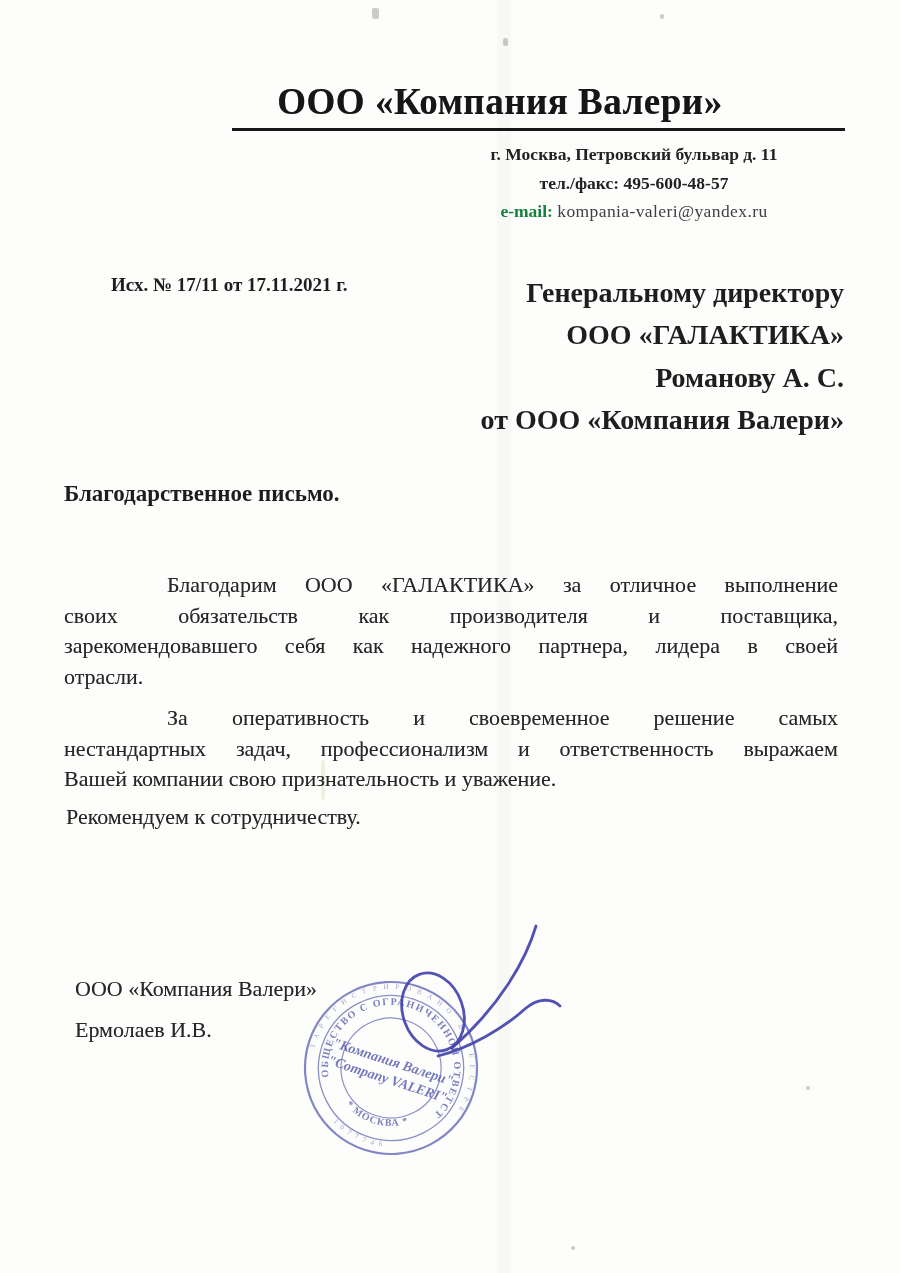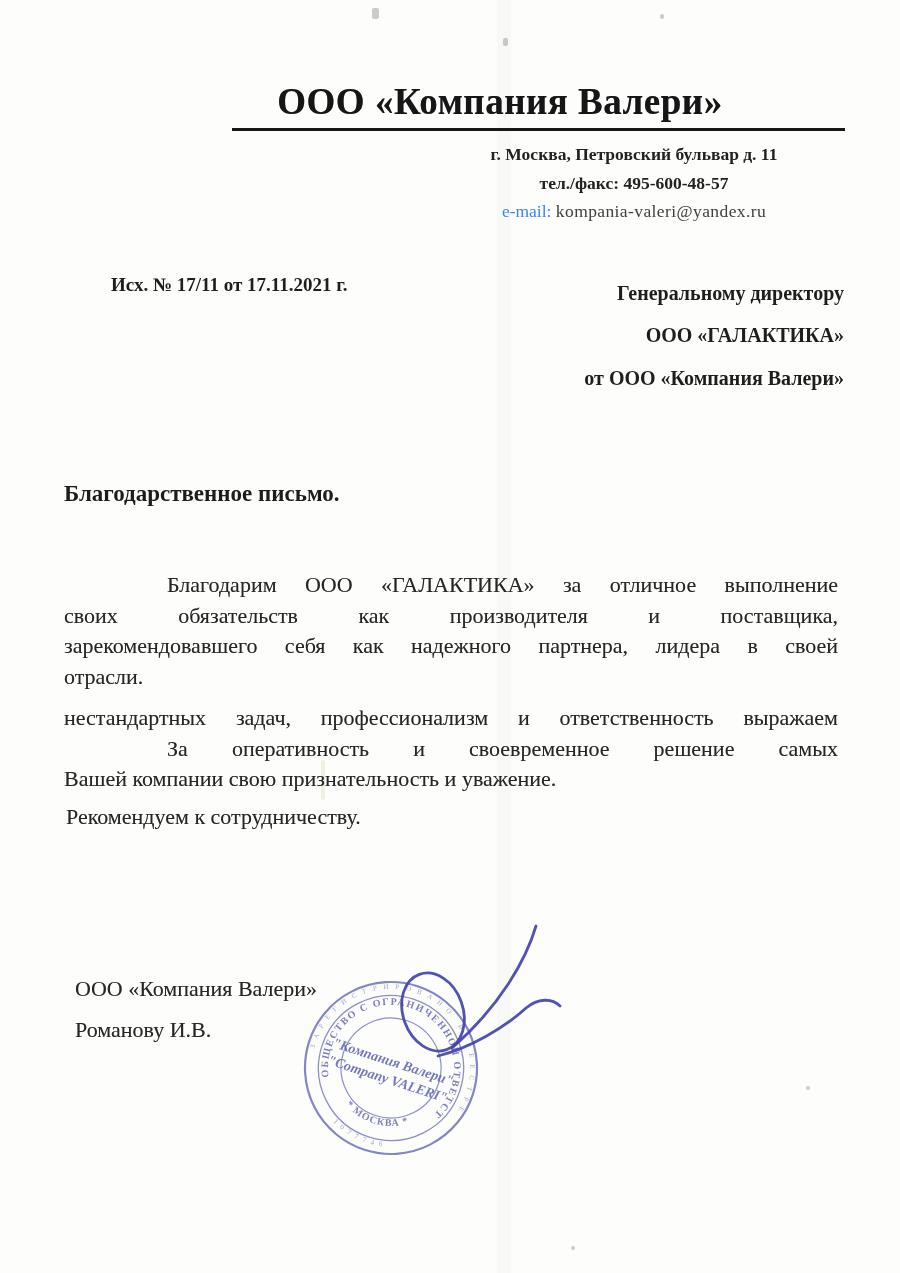--- a/index.html
+++ b/index.html
@@ -24,32 +24,32 @@
   .title-rule{
     top:128px;left:232px;width:613px;height:3px;
     background:#171717;
   }
   .contact-block{
     top:140px;right:56px;width:420px;
     text-align:center;
     font-size:17.5px;line-height:28.7px;
     font-weight:600;color:#222;
   }
-  .email-label{font-weight:normal;color:#3b82f6;}
+  .email-label{font-weight:bold;color:#15803d;}
   .email-value{font-weight:normal;color:#404040;letter-spacing:.4px;}
 
   
   .ref-line{
     top:274px;left:111px;
     font-size:19px;font-weight:bold;color:#1e1e1e;
   }
   .addressee{
     top:272px;right:56px;width:460px;
     text-align:right;
-    font-size:20px;font-weight:bold;color:#1e1e1e;
+    font-size:28px;font-weight:bold;color:#1e1e1e;
     line-height:42.3px;
   }
 
   
   .subject{
     top:481px;left:64px;width:774px;
     text-align:left;
     font-size:23px;font-weight:bold;color:#1d1d1d;
   }
   .para{
@@ -114,43 +114,44 @@
     <span> </span>
     <span class="email-value">kompania-valeri@yandex.ru</span>
   </div>
 </div>
 
 <div class="abs ref-line">Исх. № 17/11 от 17.11.2021 г.</div>
 
 <div class="abs addressee">
   <div>Генеральному директору</div>
   <div>ООО «ГАЛАКТИКА»</div>
+  <div>Романову А. С.</div>
   <div>от ООО «Компания Валери»</div>
 </div>
 
 <div class="abs subject">Благодарственное письмо.</div>
 
 <div class="abs para p1">
   <div class="jline indent">Благодарим ООО «ГАЛАКТИКА» за отличное выполнение</div>
   <div class="jline">своих обязательств как производителя и поставщика,</div>
   <div class="jline">зарекомендовавшего себя как надежного партнера, лидера в своей</div>
   <div>отрасли.</div>
 </div>
 
 <div class="abs para p2">
+  <div class="jline indent">За оперативность и своевременное решение самых</div>
   <div class="jline">нестандартных задач, профессионализм и ответственность выражаем</div>
-  <div class="jline indent">За оперативность и своевременное решение самых</div>
   <div>Вашей компании свою признательность и уважение.</div>
 </div>
 
 <div class="abs para p3">Рекомендуем к сотрудничеству.</div>
 
 <div class="abs sig-block">
   <div>ООО «Компания Валери»</div>
-  <div>Романову И.В.</div>
+  <div>Ермолаев И.В.</div>
 </div>
 
 <svg class="abs stamp-svg" viewBox="-115 -115 230 230" xmlns="http://www.w3.org/2000/svg" xmlns:xlink="http://www.w3.org/1999/xlink">
   <defs>
     <path id="arc-main" d="M -54.5 31.5 A 63 63 0 1 1 54.5 31.5"></path>
     <path id="arc-bottom" d="M -35.7 45.7 A 58 58 0 0 0 35.7 45.7"></path>
     <path id="arc-tiny-top" d="M -74.2 27 A 79 79 0 1 1 74.2 27"></path>
     <path id="arc-tiny-bottom" d="M -45.3 64.7 A 79 79 0 0 0 45.3 64.7"></path>
   </defs>
   <g transform="rotate(18)" opacity="0.88">

